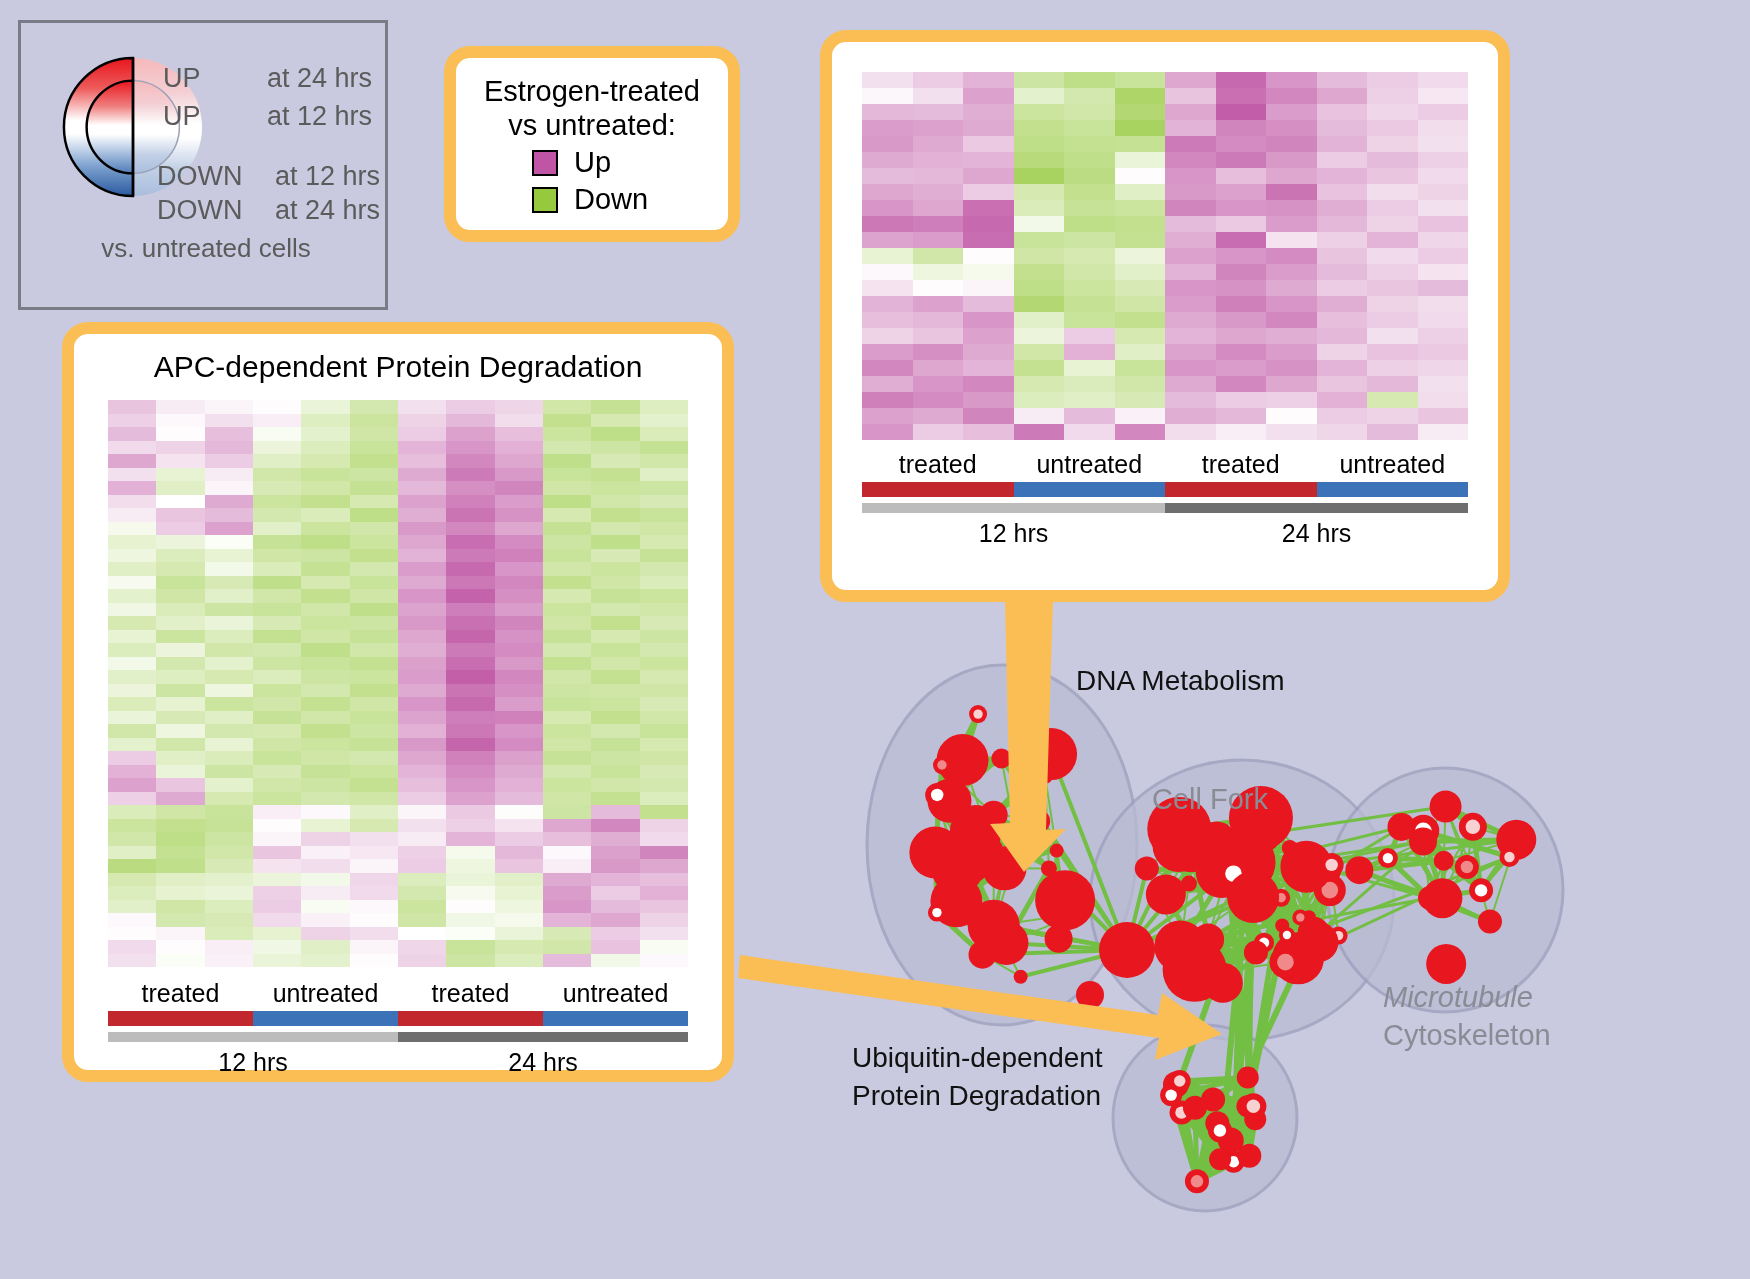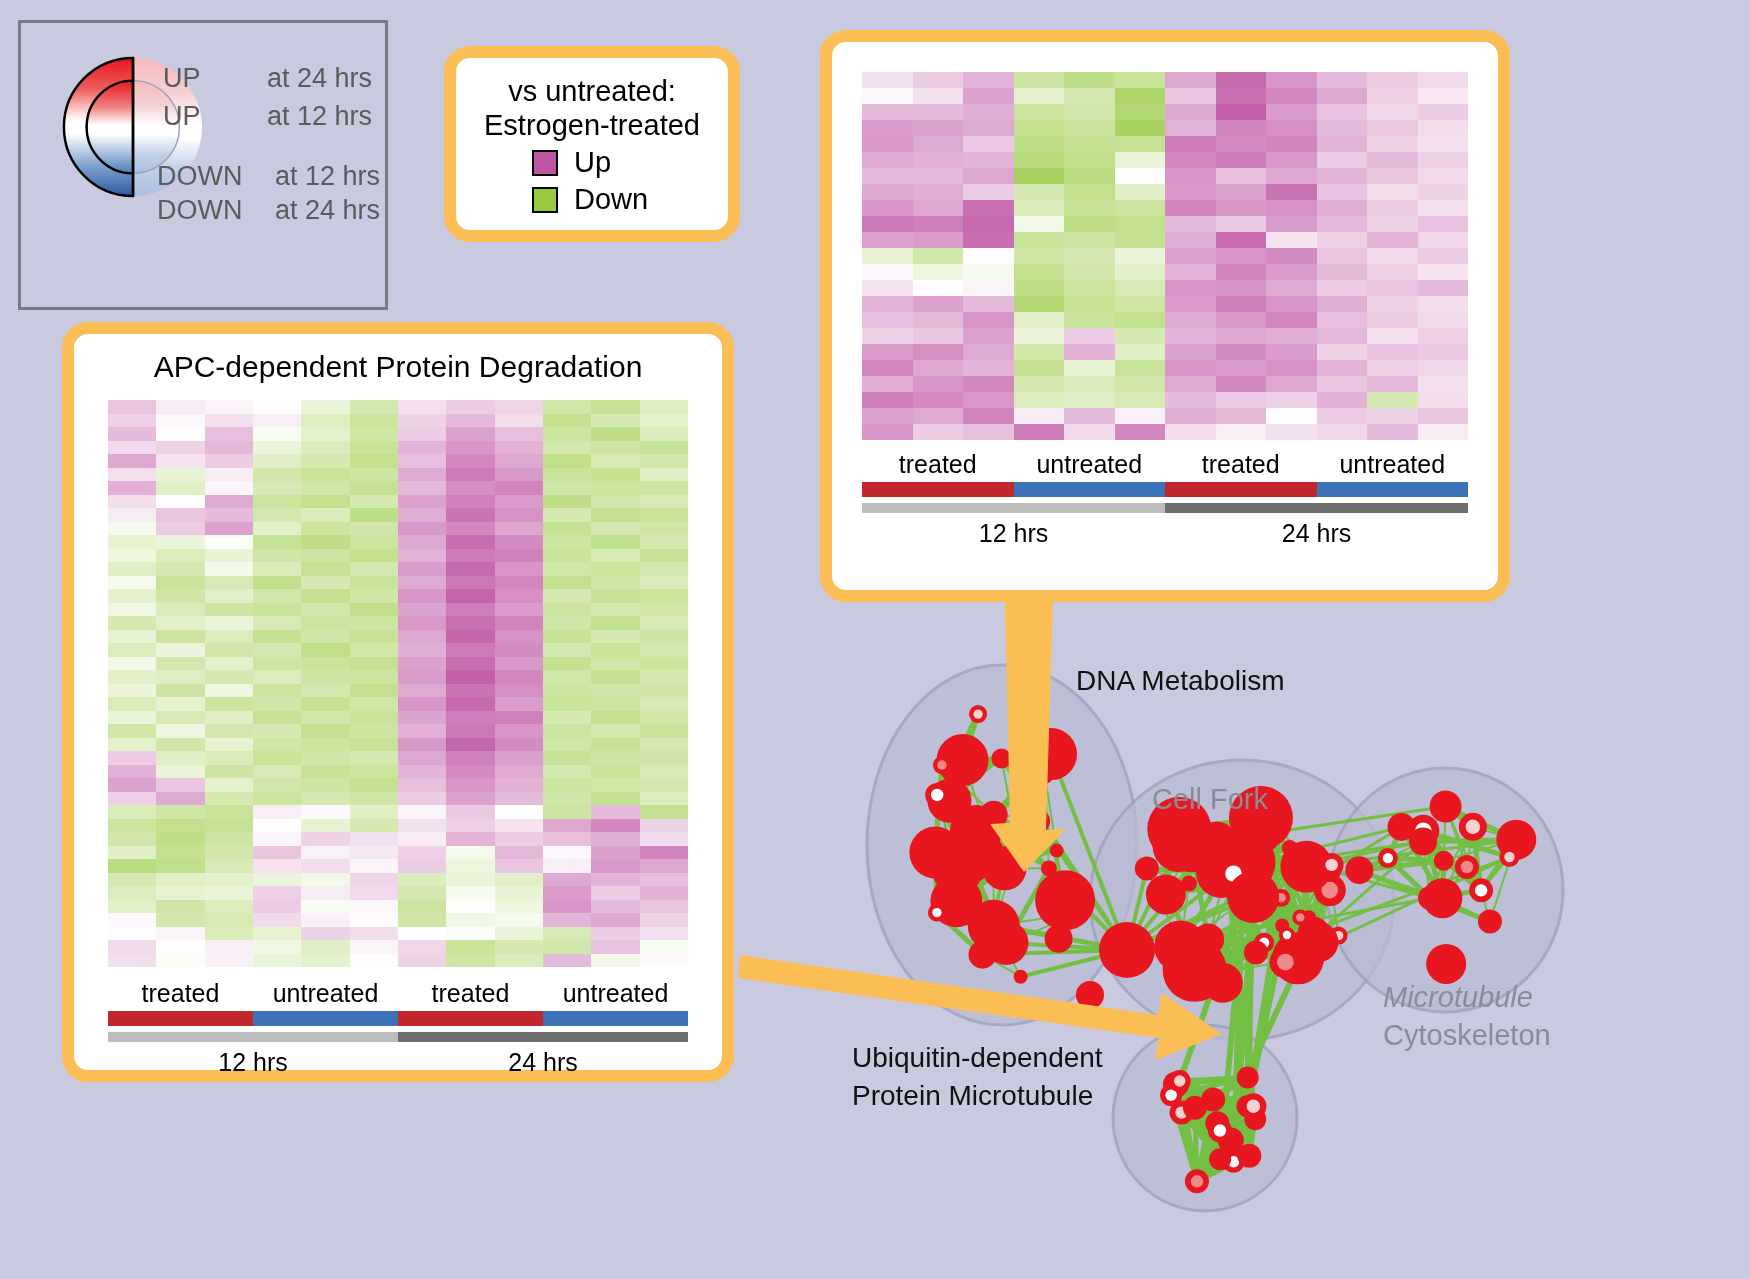--- a/index.html
+++ b/index.html
@@ -121,28 +121,29 @@
   <div class="abs key-label" style="left:142px;top:78px;">UP</div>
   <div class="abs key-label" style="left:246px;top:78px;">at 12 hrs</div>
 
   <div class="abs key-label" style="left:136px;top:138px;">DOWN</div>
   <div class="abs key-label" style="left:254px;top:138px;">at 12 hrs</div>
 
   <div class="abs key-label" style="left:136px;top:172px;">DOWN</div>
   <div class="abs key-label" style="left:254px;top:172px;">at 24 hrs</div>
 
   <div class="abs" id="key-footer">
+    <div>vs. untreated cells</div>
   </div>
 </div>
 
 <div class="abs panel" id="legend-panel">
   <div id="legend-inner">
     <div id="legend-head">
+      <div>Estrogen-treated</div>
       <div>vs untreated:</div>
-      <div>Estrogen-treated</div>
     </div>
     <div class="legend-row">
       <span class="swatch" style="background:#bf55a4;"></span>
       <span>Up</span>
     </div>
     <div class="legend-row">
       <span class="swatch" style="background:#96c93d;"></span>
       <span>Down</span>
     </div>
   </div>
@@ -1698,13 +1699,13 @@
   <path d="M1005 600 L1053 600 L1046 830 L1066 829 L1024 872 L990 824 L1010 823 Z" fill="#fbbe55"></path>
 
   <path d="M740 955 L1158 1015 L1162 993 L1222 1034 L1155 1060 L1159 1038 L738 978 Z" fill="#fbbe55"></path>
 </svg>
 
 <div class="abs net-label dark" style="left:1076px;top:665px;">DNA Metabolism</div>
 <div class="abs net-label grey" style="left:1152px;top:783px;font-size:29px;">Cell Fork</div>
 <div class="abs net-label grey" style="left:1383px;top:981px;font-size:29px;font-style:italic;">Microtubule</div>
 <div class="abs net-label grey" style="left:1383px;top:1019px;font-size:29px;">Cytoskeleton</div>
 <div class="abs net-label dark" style="left:852px;top:1042px;">Ubiquitin-dependent</div>
-<div class="abs net-label dark" style="left:852px;top:1080px;">Protein Microtubule</div>
+<div class="abs net-label dark" style="left:852px;top:1080px;">Protein Degradation</div>
 
 </body></html>

